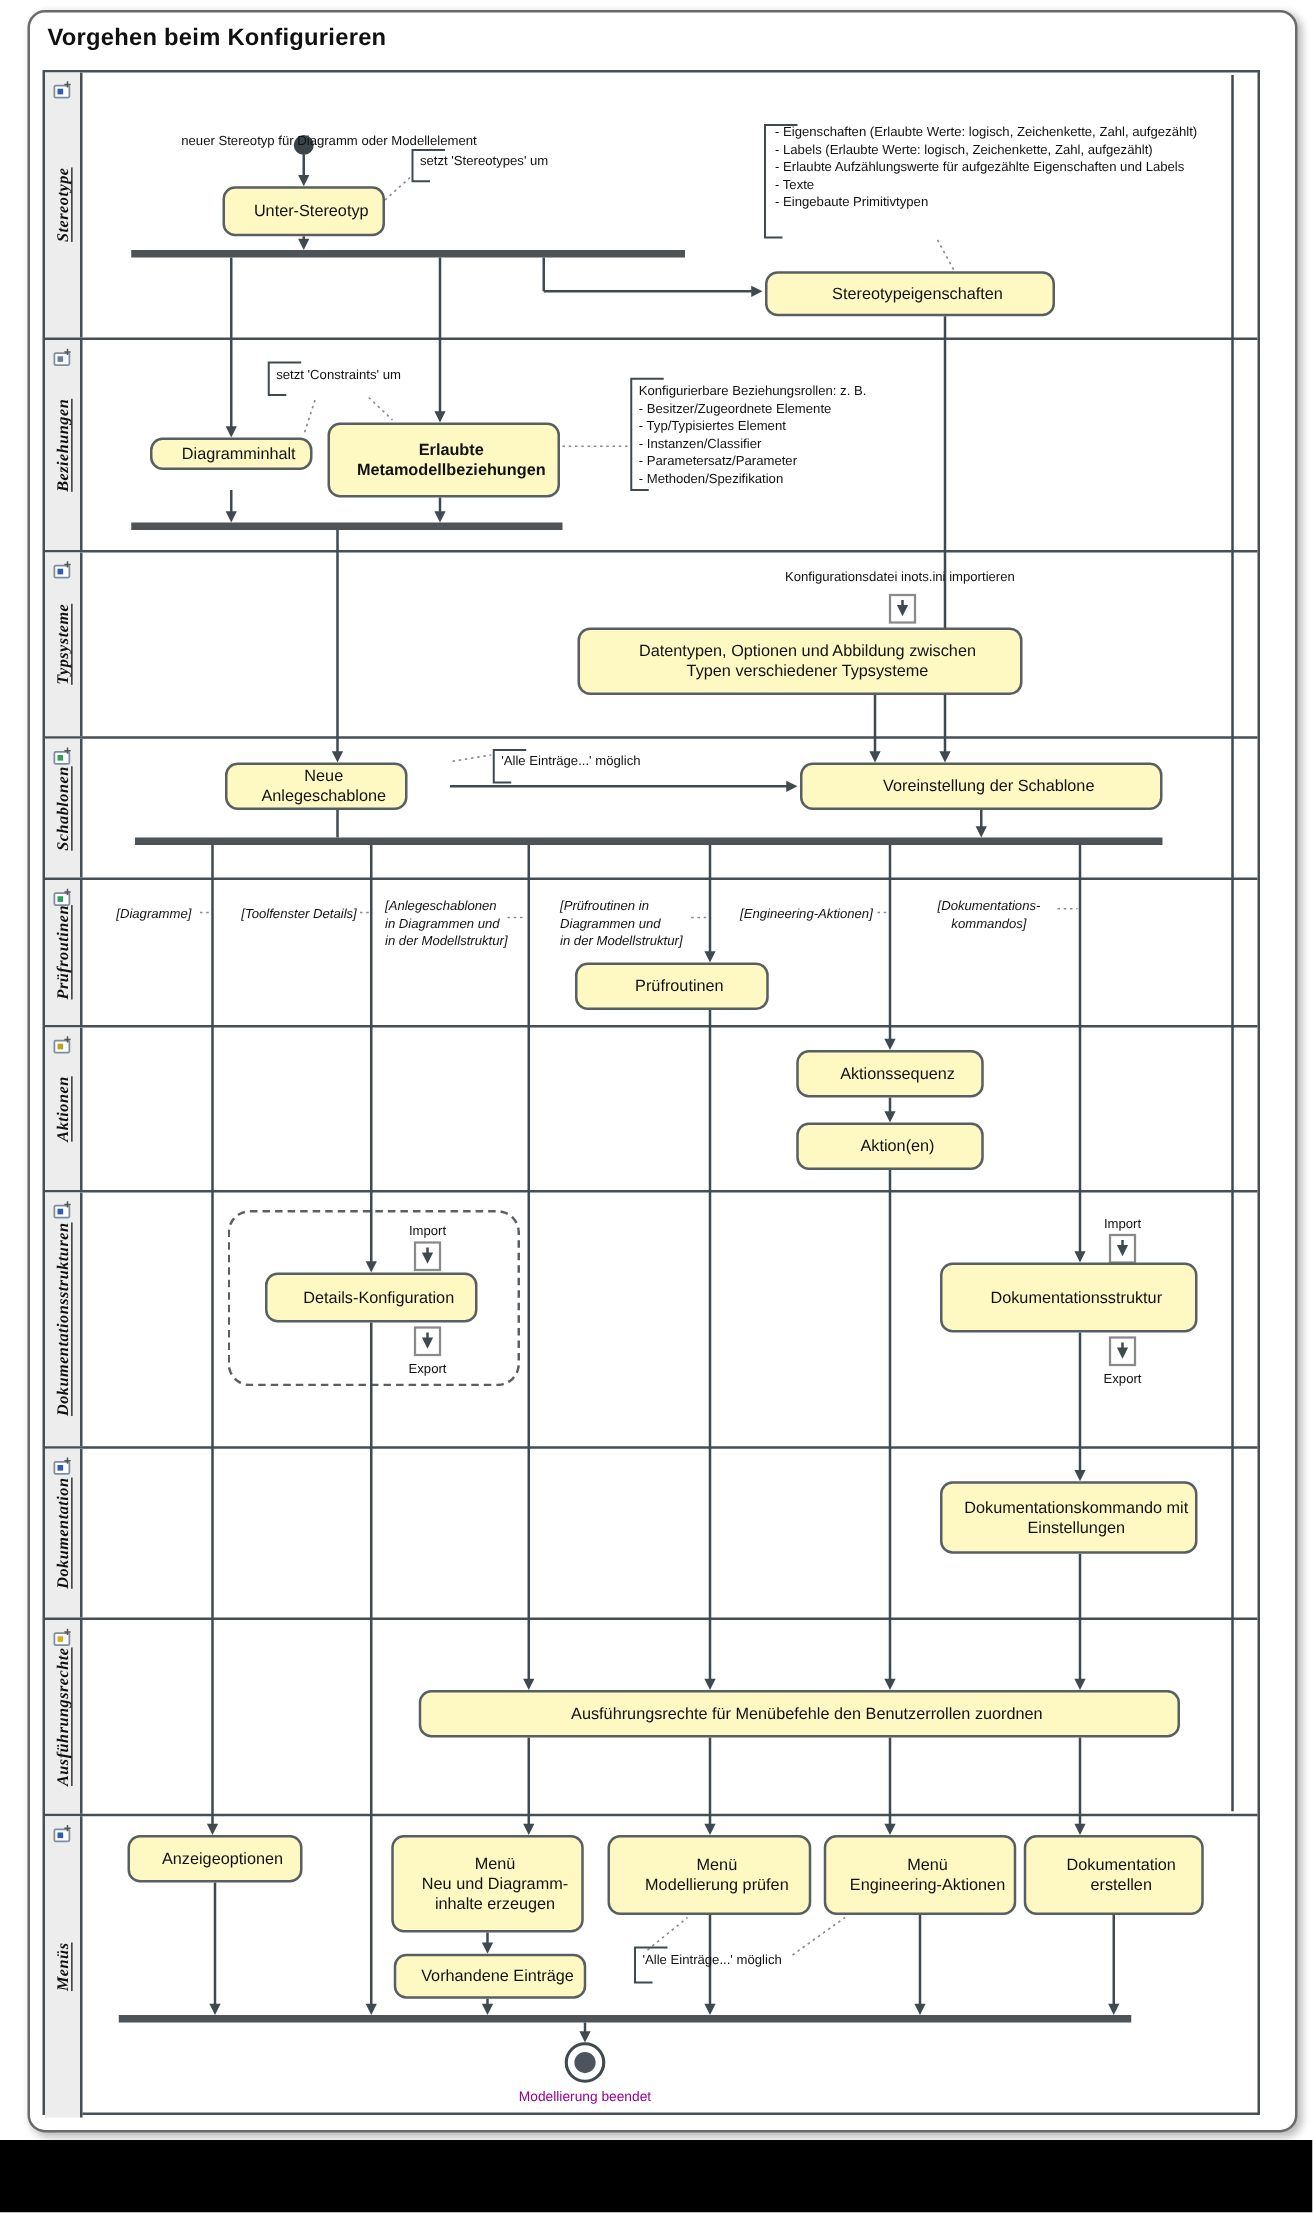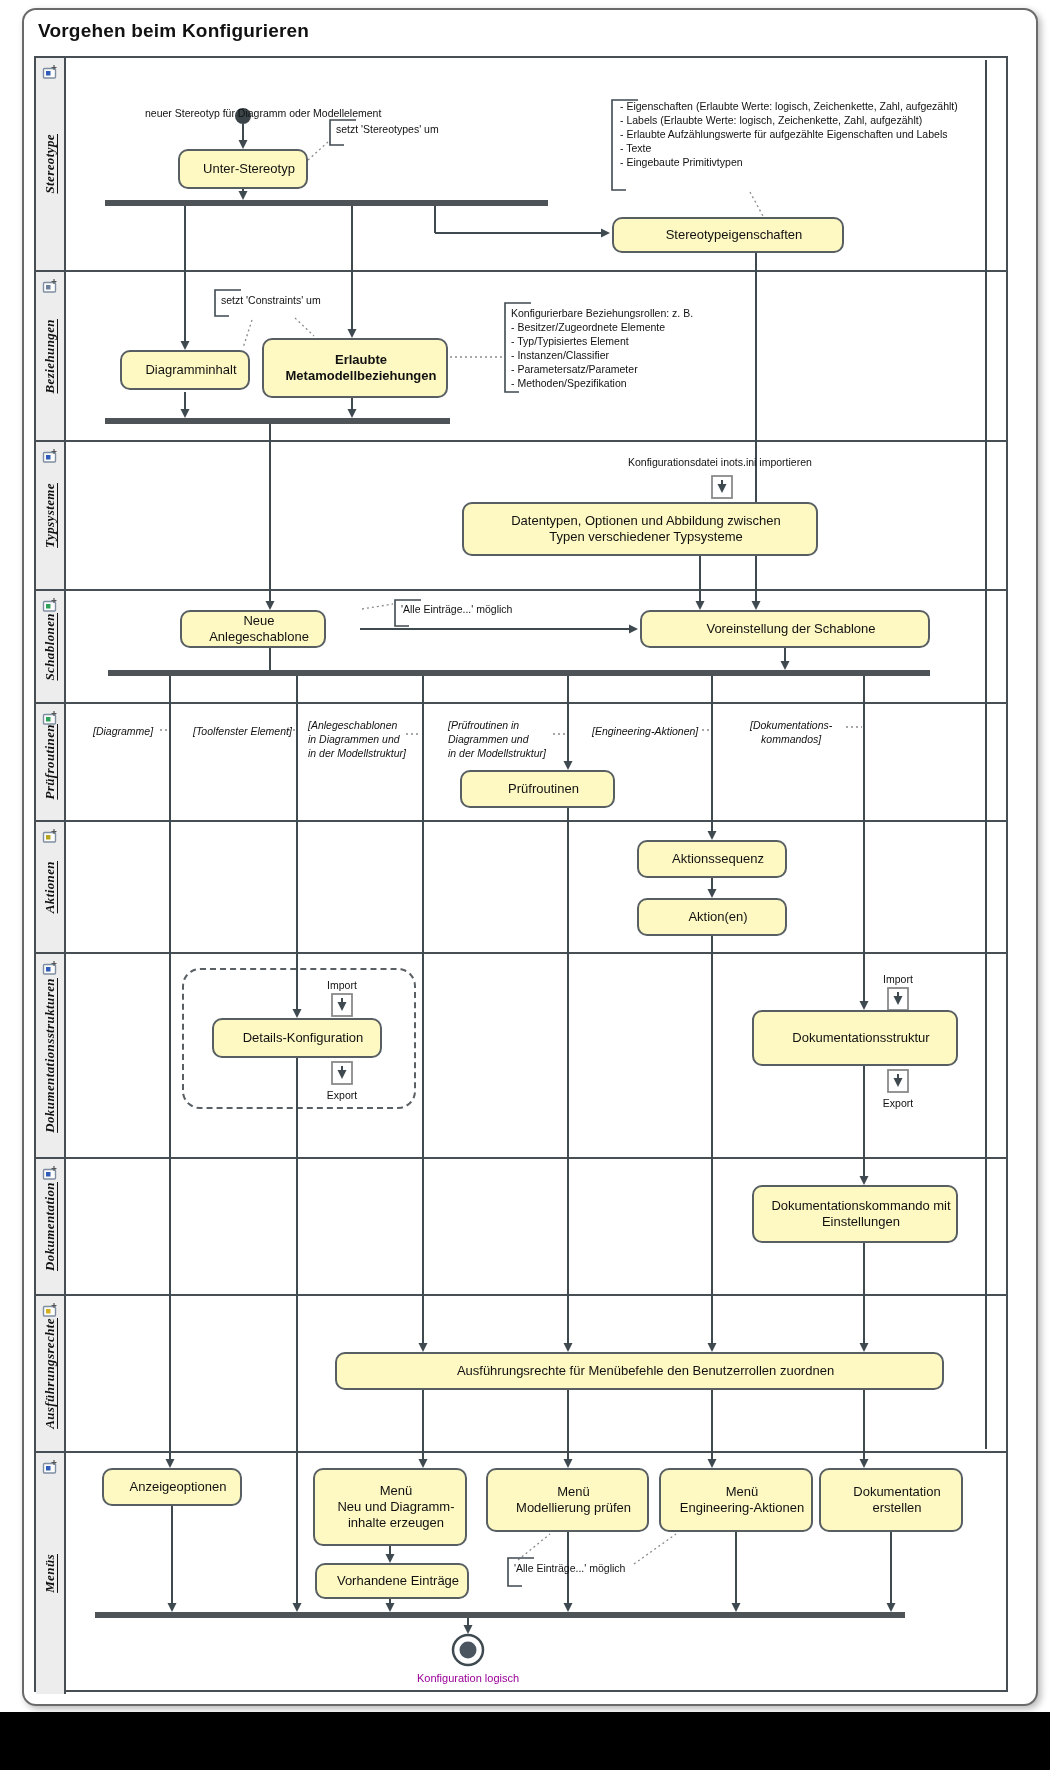--- a/index.html
+++ b/index.html
@@ -258,40 +258,40 @@
   <div class="abox" style="left:178px;top:149px;width:130px;height:40px;">Unter-Stereotyp</div>
   <div class="txt" style="left:336px;top:122px;">setzt 'Stereotypes' um</div>
   <div class="txt" style="left:620px;top:99px;">- Eigenschaften (Erlaubte Werte: logisch, Zeichenkette, Zahl, aufgezählt)
 - Labels (Erlaubte Werte: logisch, Zeichenkette, Zahl, aufgezählt)
 - Erlaubte Aufzählungswerte für aufgezählte Eigenschaften und Labels
 - Texte
 - Eingebaute Primitivtypen</div>
   <div class="abox" style="left:612px;top:217px;width:232px;height:36px;">Stereotypeigenschaften</div>
 
   <div class="txt" style="left:221px;top:293px;">setzt 'Constraints' um</div>
-  <div class="abox" style="left:120px;top:350px;width:130px;height:40px;">Diagramminhalt</div>
+  <div class="abox" style="left:120px;top:350px;width:130px;height:26px;">Diagramminhalt</div>
   <div class="abox" style="left:262px;top:338px;width:186px;height:60px;font-weight:bold;">Erlaubte
 Metamodellbeziehungen</div>
   <div class="txt" style="left:511px;top:306px;">Konfigurierbare Beziehungsrollen: z. B.
 - Besitzer/Zugeordnete Elemente
 - Typ/Typisiertes Element
 - Instanzen/Classifier
 - Parametersatz/Parameter
 - Methoden/Spezifikation</div>
 
   <div class="txt" style="left:628px;top:455px;">Konfigurationsdatei inots.ini importieren</div>
   <div class="abox" style="left:462px;top:502px;width:356px;height:54px;">Datentypen, Optionen und Abbildung zwischen
 Typen verschiedener Typsysteme</div>
 
   <div class="abox" style="left:180px;top:610px;width:146px;height:38px;">Neue Anlegeschablone</div>
   <div class="abox" style="left:640px;top:610px;width:290px;height:38px;">Voreinstellung der Schablone</div>
   <div class="txt" style="left:401px;top:602px;">'Alle Einträge...' möglich</div>
 
   <div class="txt guard" style="left:93px;top:724px;">[Diagramme]</div>
-  <div class="txt guard" style="left:193px;top:724px;">[Toolfenster Element]</div>
+  <div class="txt guard" style="left:193px;top:724px;">[Toolfenster Details]</div>
   <div class="txt guard" style="left:308px;top:718px;">[Anlegeschablonen
 in Diagrammen und
 in der Modellstruktur]</div>
   <div class="txt guard" style="left:448px;top:718px;">[Prüfroutinen in
 Diagrammen und
 in der Modellstruktur]</div>
   <div class="txt guard" style="left:592px;top:724px;">[Engineering-Aktionen]</div>
   <div class="txt guard" style="left:750px;top:718px;text-align:center;">[Dokumentations-
 kommandos]</div>
   <div class="abox" style="left:460px;top:770px;width:155px;height:38px;">Prüfroutinen</div>
@@ -317,16 +317,16 @@
 Neu und Diagramm-
 inhalte erzeugen</div>
   <div class="abox" style="left:486px;top:1468px;width:163px;height:64px;">Menü
 Modellierung prüfen</div>
   <div class="abox" style="left:659px;top:1468px;width:154px;height:64px;">Menü
 Engineering-Aktionen</div>
   <div class="abox" style="left:819px;top:1468px;width:144px;height:64px;">Dokumentation
 erstellen</div>
   <div class="abox" style="left:315px;top:1563px;width:154px;height:36px;">Vorhandene Einträge</div>
   <div class="txt" style="left:514px;top:1561px;">'Alle Einträge...' möglich</div>
-  <div class="endlbl" style="left:388px;top:1672px;">Konfiguration logisch</div>
+  <div class="endlbl" style="left:388px;top:1672px;">Modellierung beendet</div>
 
   <div class="blackbar"></div>
 </div>
 
 </body></html>

